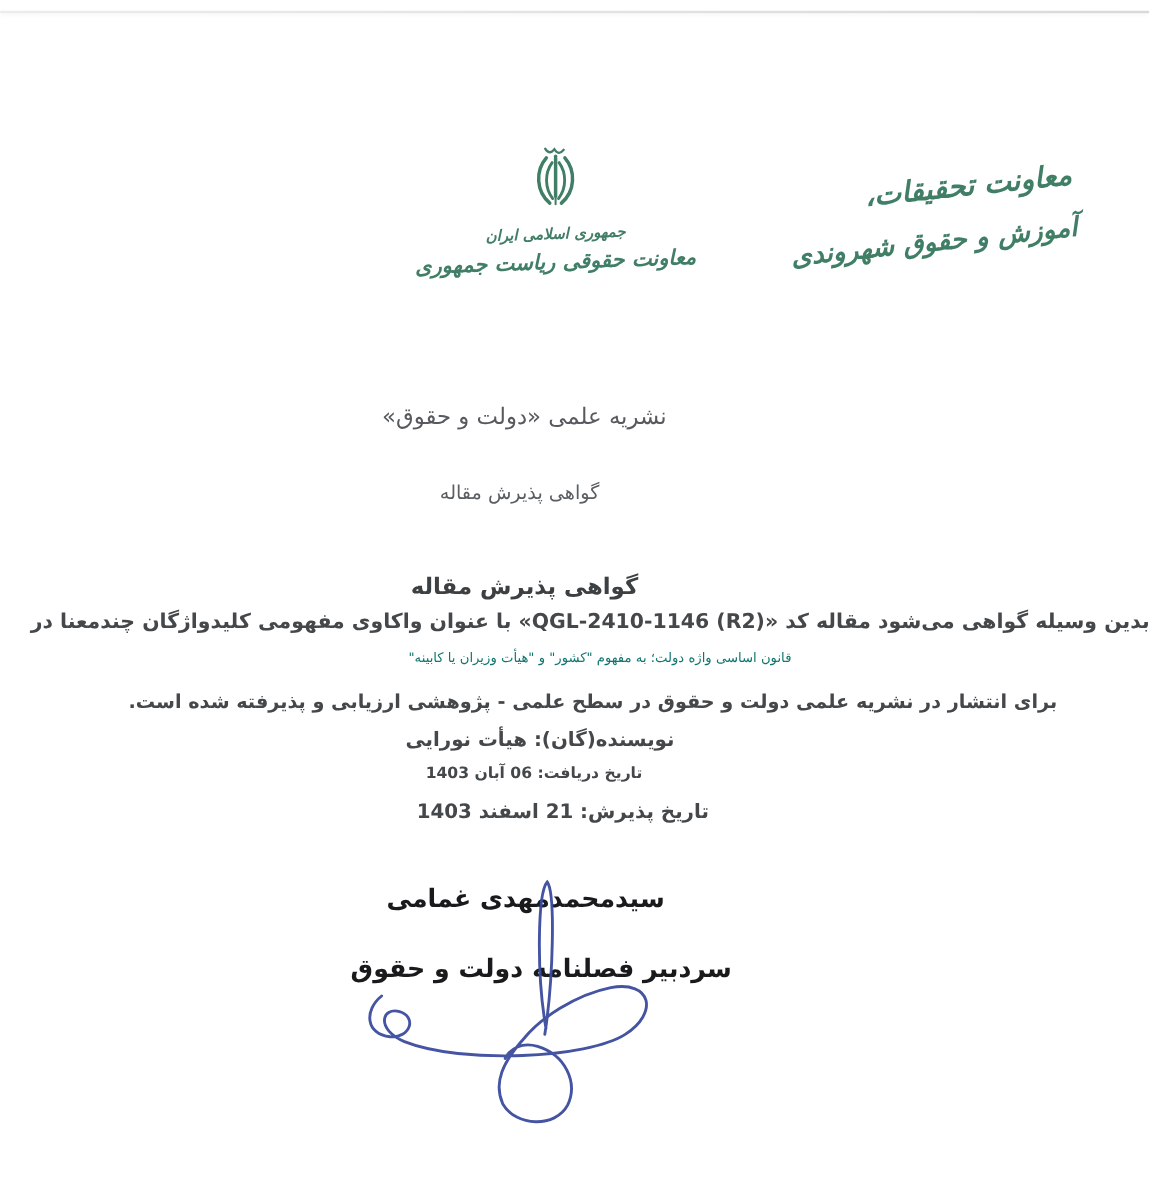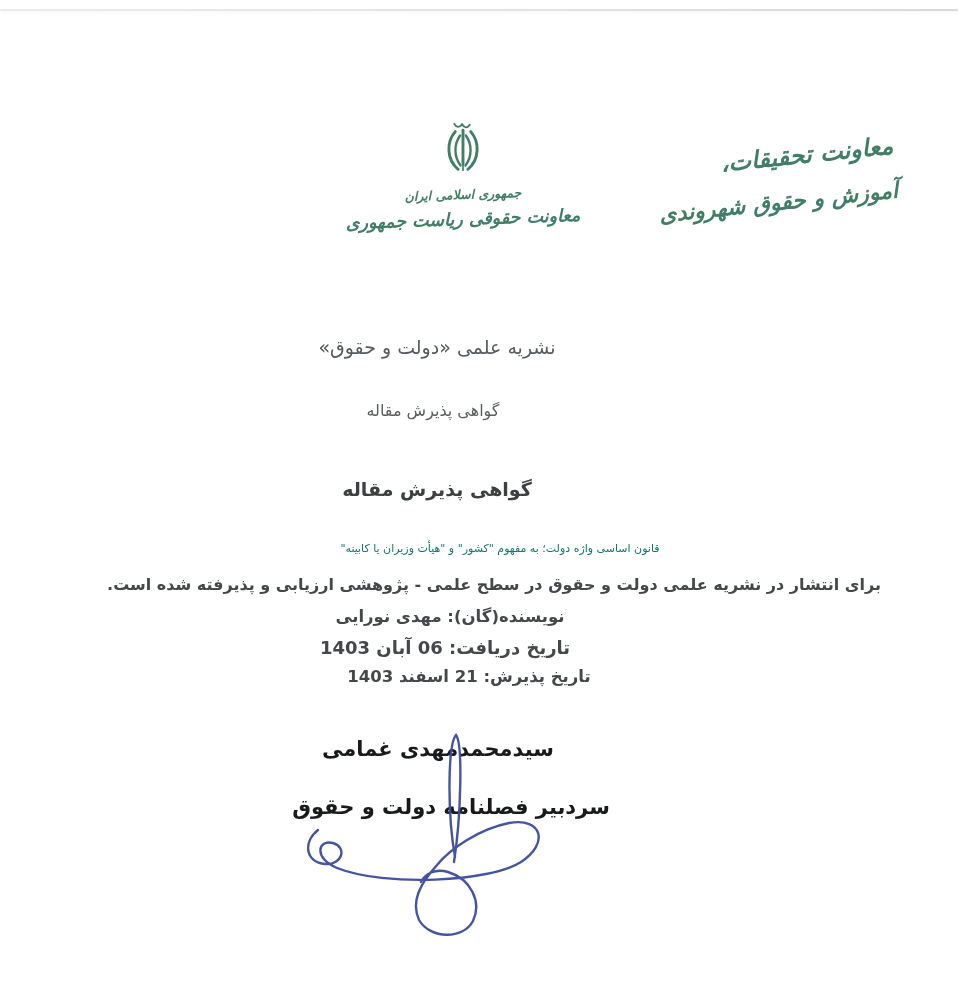--- a/index.html
+++ b/index.html
@@ -44,21 +44,21 @@
   }
   
   .tline{position:absolute;text-align:center;direction:rtl;white-space:nowrap;}
   .journal-title{top:336px;left:4px;width:866px;font-size:19px;color:#565a5e;font-weight:400;letter-spacing:.3px;}
   .subtitle    {top:401px;left:0;width:866px;font-size:16px;color:#5a5e62;font-weight:400;}
   .heading     {top:478px;left:0;width:874px;font-size:19px;color:#3d4042;font-weight:700;}
   .p1{top:508px;left:42px;width:916px;font-size:17px;color:#45484b;font-weight:700;}
   .p2{top:542px;left:42px;width:916px;font-size:11px;color:#0f766e;font-weight:400;}
   .p3{top:575px;left:36px;width:916px;font-size:16px;color:#45484b;font-weight:700;}
   .authors {top:607px;left:0;width:900px;font-size:16.5px;color:#45484b;font-weight:700;}
-  .received{top:637px;left:0;width:890px;font-size:18px;color:#45484b;font-weight:700;}
+  .received{top:637px;left:0;width:890px;font-size:13px;color:#45484b;font-weight:700;}
   .accepted{top:667px;left:0;width:890px;font-size:16.5px;color:#45484b;font-weight:700;padding-left:24px;}
   
   .sig-name {top:737px;left:0;width:876px;font-size:21px;color:#191a1c;font-weight:800;letter-spacing:.2px;}
   .sig-title{top:795px;left:0;width:902px;font-size:21px;color:#191a1c;font-weight:800;letter-spacing:.2px;}
   .sig-svg{position:absolute;top:722px;left:285px;}
 </style>
 </head>
 <body>
 
 <div class="page">
@@ -87,23 +87,24 @@
       </g>
       <circle cx="60" cy="29" r="3" fill="#417e66"></circle>
     </svg>
     <div class="emblem-l1" dir="rtl">جمهوری اسلامی ایران</div>
     <div class="emblem-l2" dir="rtl">معاونت حقوقی ریاست جمهوری</div>
   </div>
 
   <div class="tline journal-title">نشریه علمی «دولت و حقوق»</div>
   <div class="tline subtitle">گواهی پذیرش مقاله</div>
   <div class="tline heading">گواهی پذیرش مقاله</div>
+  <div class="tline p1">بدین وسیله گواهی می‌شود مقاله کد «QGL-2410-1146 (R2)» با عنوان واکاوی مفهومی کلیدواژگان چندمعنا در</div>
   <div class="tline p2">قانون اساسی واژه دولت؛ به مفهوم "کشور" و "هیأت وزیران یا کابینه"</div>
   <div class="tline p3">برای انتشار در نشریه علمی دولت و حقوق در سطح علمی - پژوهشی ارزیابی و پذیرفته شده است.</div>
-  <div class="tline authors">نویسنده(گان): مهدی نورایی</div>
+  <div class="tline authors">نویسنده(گان): هیأت نورایی</div>
   <div class="tline received">تاریخ دریافت: 06 آبان 1403</div>
   <div class="tline accepted">تاریخ پذیرش: 21 اسفند 1403</div>
 
   <div class="tline sig-name">سیدمحمدمهدی غمامی</div>
   <div class="tline sig-title">سردبیر فصلنامه دولت و حقوق</div>
 
   <svg class="sig-svg" width="290" height="230" viewBox="0 0 290 230">
     <g stroke="#3b4b9e" fill="none" stroke-width="2.4" stroke-linecap="round" opacity="0.95">
 
       <path d="M170,135 C162,90 163,22 171,13 C178,22 176,95 169,140"></path>

